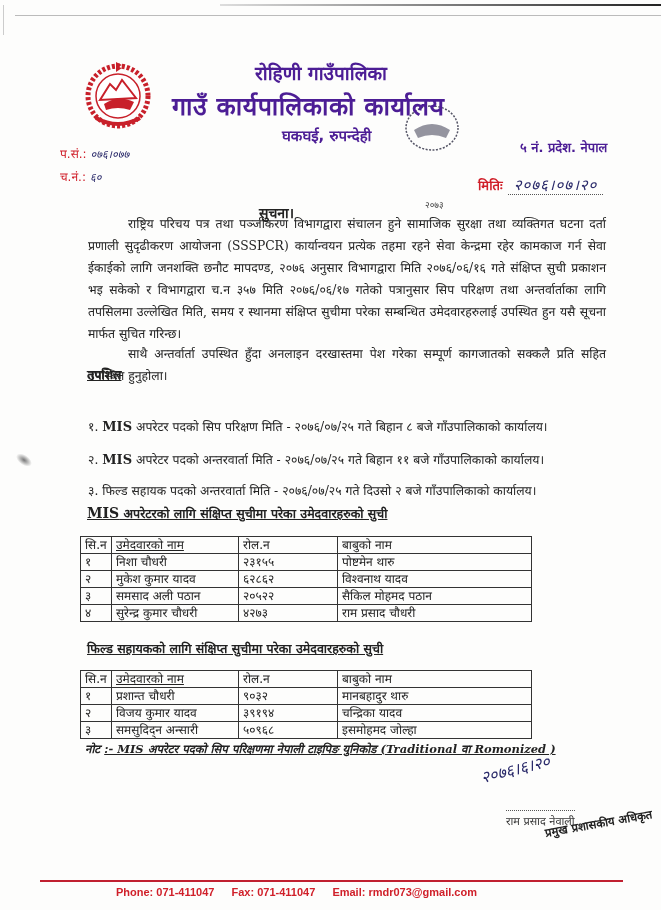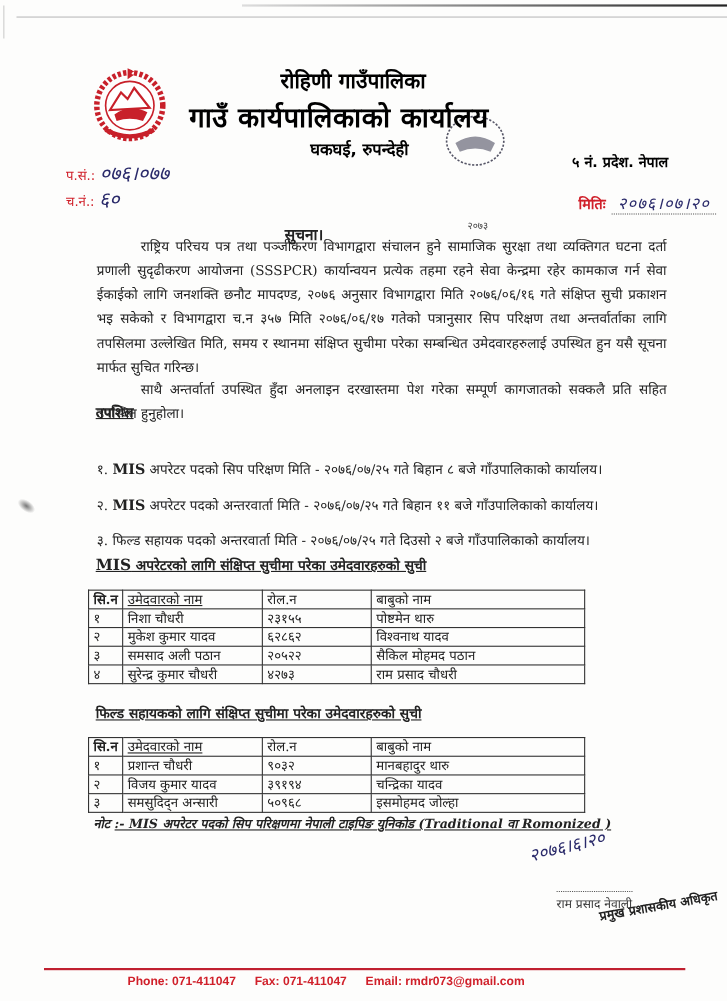--- a/index.html
+++ b/index.html
@@ -7,33 +7,33 @@
       width: 661px; height: 910px; background: #fdfdfc; position: relative; overflow: hidden;
       font-family: "DejaVu Serif", serif; color: #222;
     }
     .topline { position: absolute; left: 15px; top: 15px; width: 650px; height: 1px; background: #bbb; }
     .topline2 { position: absolute; left: 220px; top: 4px; width: 441px; height: 2px; background: linear-gradient(to right, #ddd, #222); }
     .leftedge { position: absolute; left: 3px; top: 5px; width: 1px; height: 30px; background: #ccc; }
 
     .emblem { position: absolute; left: 82px; top: 58px; width: 72px; height: 72px; }
     .stamp { position: absolute; left: 392px; top: 100px; width: 80px; height: 110px; }
 
-    .hdr { position: absolute; color: #000000; font-family: "DejaVu Sans", sans-serif; font-weight: bold; white-space: nowrap; }
+    .hdr { position: absolute; color: #4c1d95; font-family: "DejaVu Sans", sans-serif; font-weight: bold; white-space: nowrap; }
     .hdr1 { left: 255px; top: 60px; font-size: 19px; }
     .hdr2 { left: 172px; top: 88px; font-size: 25px; letter-spacing: 0.5px; }
     .hdr3 { left: 282px; top: 125px; font-size: 15px; }
     .province { left: 520px; top: 138px; font-size: 13px; }
 
     .refno { position: absolute; left: 60px; font-size: 12px; color: #d0202a; font-family: "DejaVu Sans", sans-serif; }
-    .refno .hand { color: #2a2a6a; font-style: italic; font-family: "DejaVu Sans", sans-serif; margin-left: 4px; font-size: 18px; }
+    .refno .hand { color: #2a2a6a; font-style: italic; font-family: "DejaVu Sans", sans-serif; margin-left: 4px; font-size: 11px; }
     .ref1 { top: 145px; }
     .ref2 { top: 168px; }
 
     .datebox { position: absolute; left: 478px; top: 174px; font-family: "DejaVu Sans", sans-serif; white-space: nowrap; }
-    .datebox .lbl { color: #d0202a; font-weight: bold; font-size: 13px; margin-left: 48px; }
+    .datebox .lbl { color: #d0202a; font-weight: bold; font-size: 13px; }
     .datebox .val { color: #2a2a6a; font-style: italic; font-size: 15px; border-bottom: 1px dotted #555; padding: 0 6px; letter-spacing: 1px; }
 
     .title { position: absolute; left: 0; width: 553px; top: 203px; text-align: center; font-size: 14px; font-weight: bold; }
     .stampyear { position: absolute; left: 425px; top: 198px; font-size: 9px; color: #444; }
 
     .para { position: absolute; left: 88px; width: 518px; font-size: 12.3px; line-height: 22px; text-align: justify; }
     .p1 { top: 213px; text-indent: 40px; }
     .p2 { top: 343px; text-indent: 40px; }
 
     .sub { position: absolute; left: 87px; font-size: 12.5px; font-weight: bold; text-decoration: underline; }
@@ -44,21 +44,21 @@
     .s1 { top: 418px; }
     .s2 { top: 451px; }
     .s3 { top: 482px; }
 
     .tabletitle { position: absolute; left: 87px; font-size: 12.5px; font-weight: bold; text-decoration: underline; white-space: nowrap; }
     .tt1 { top: 505px; }
     .tt2 { top: 640px; }
 
     table.cand { position: absolute; left: 80px; border-collapse: collapse; font-size: 12px; }
     table.cand td { border: 1px solid #333; padding: 0 4px; height: 16px; line-height: 16px; white-space: nowrap; }
-    table.cand td.c1 { width: 22px; font-weight: bold; }
+    table.cand td.c1 { width: 22px; }
     table.cand td.c2 { width: 118px; margin-left: 40px; }
     table.cand td.c3 { width: 90px; }
     table.cand td.c4 { width: 185px; }
     .tbl1 { top: 536px; }
     .tbl2 { top: 670px; }
     .hdrcell { text-decoration: underline; }
 
     .note { position: absolute; left: 85px; top: 741px; font-size: 11.5px; font-style: italic; font-weight: bold; white-space: nowrap; }
     .note .u { text-decoration: underline; }
 

